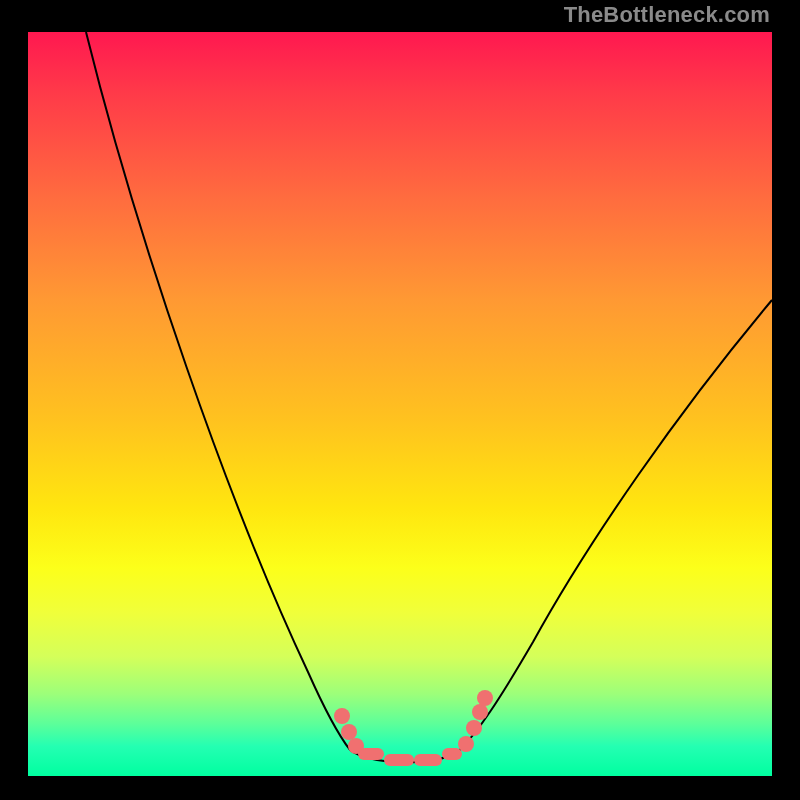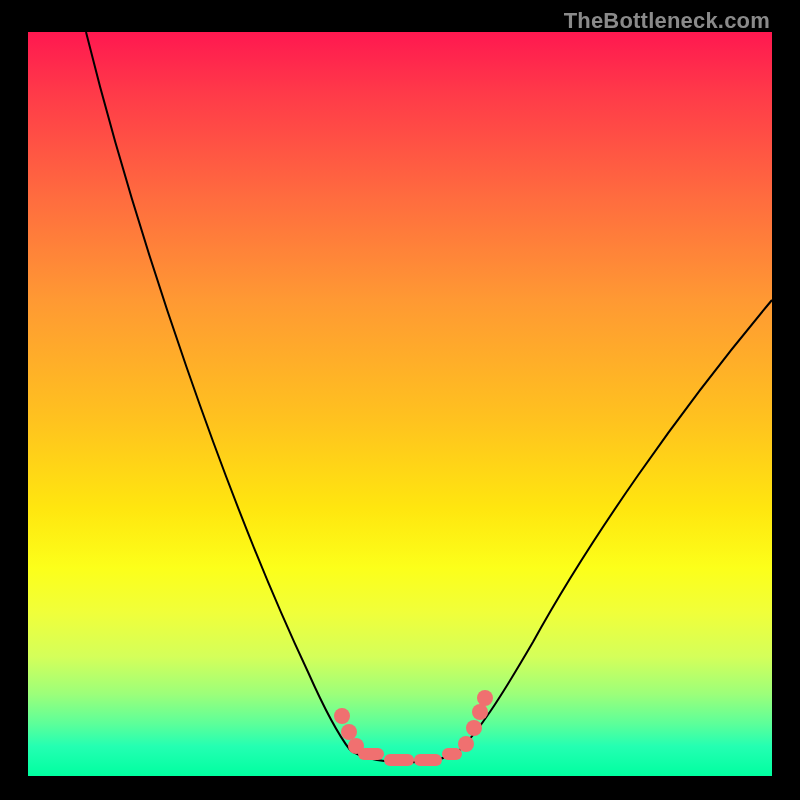--- a/index.html
+++ b/index.html
@@ -27,21 +27,21 @@
       #f0ff3a 78%,
       #d4ff5a 84%,
       #9cff7a 89%,
       #5cff9a 93%,
       #24ffb2 96%,
       #00ffa0 100%
     );
   }
   .attribution {
     position: absolute;
-    top: 8px;
+    top: 2px;
     right: 30px;
     font-family: Arial, Helvetica, sans-serif;
     font-size: 22px;
     font-weight: 600;
     color: #8a8a8a;
     letter-spacing: 0.2px;
   }
   svg.curve {
     position: absolute;
     left: 0;

